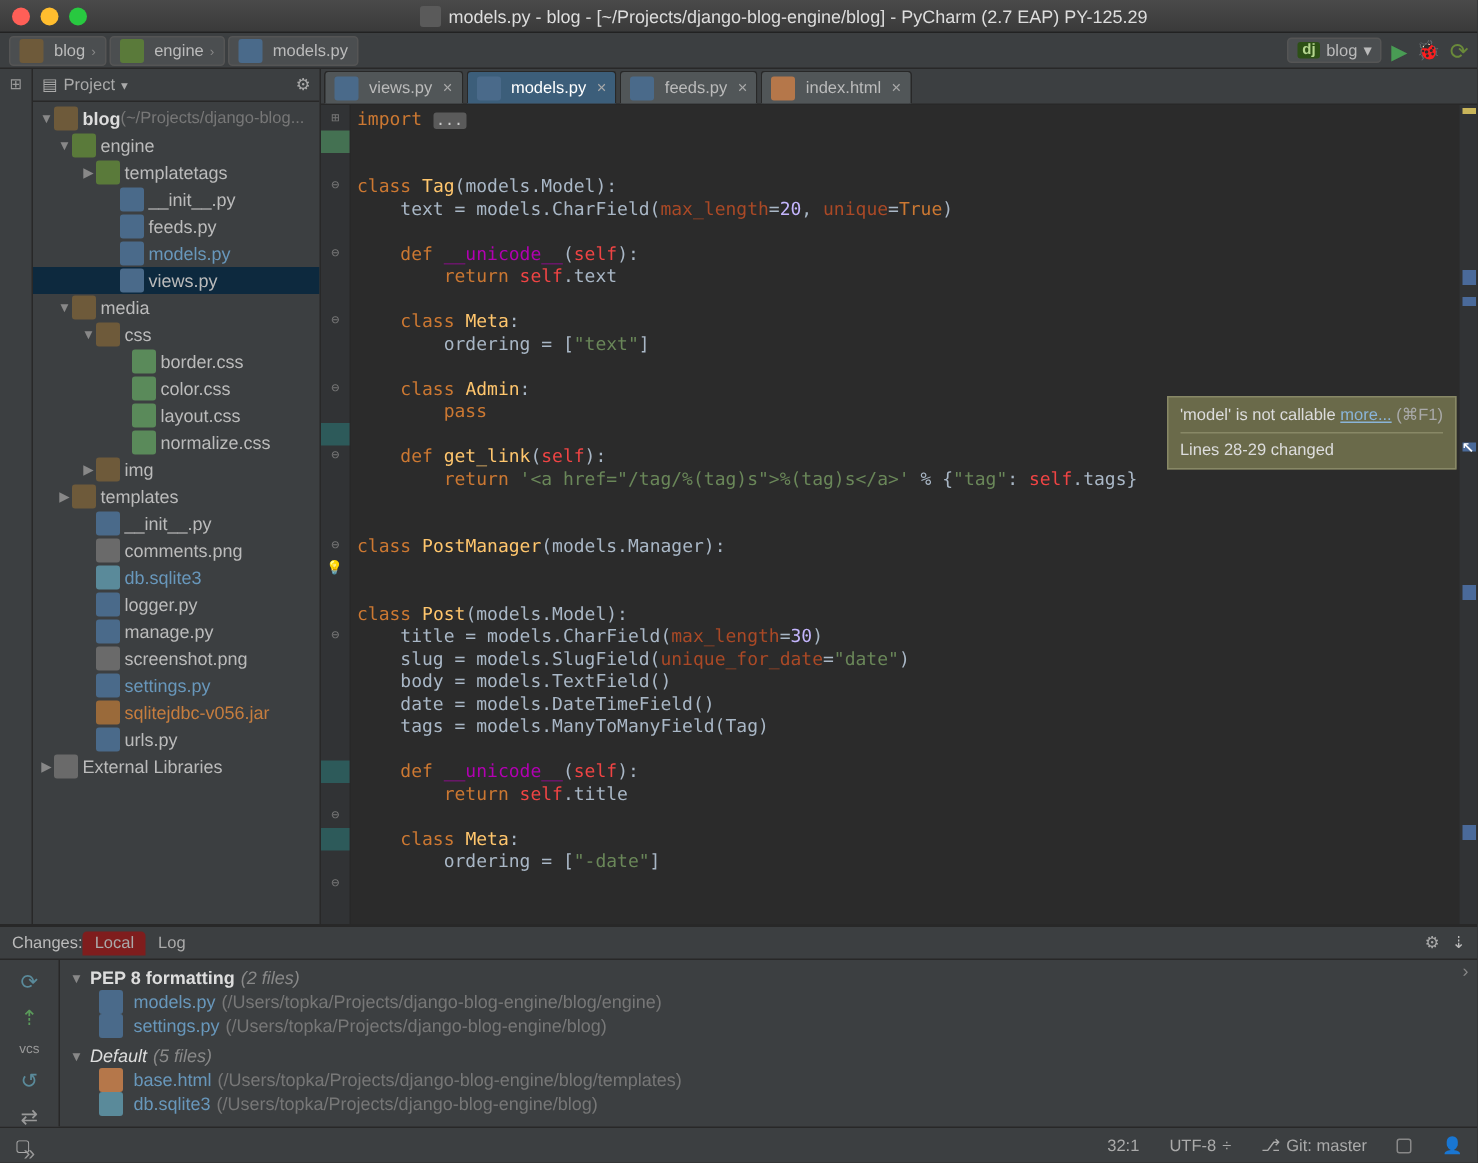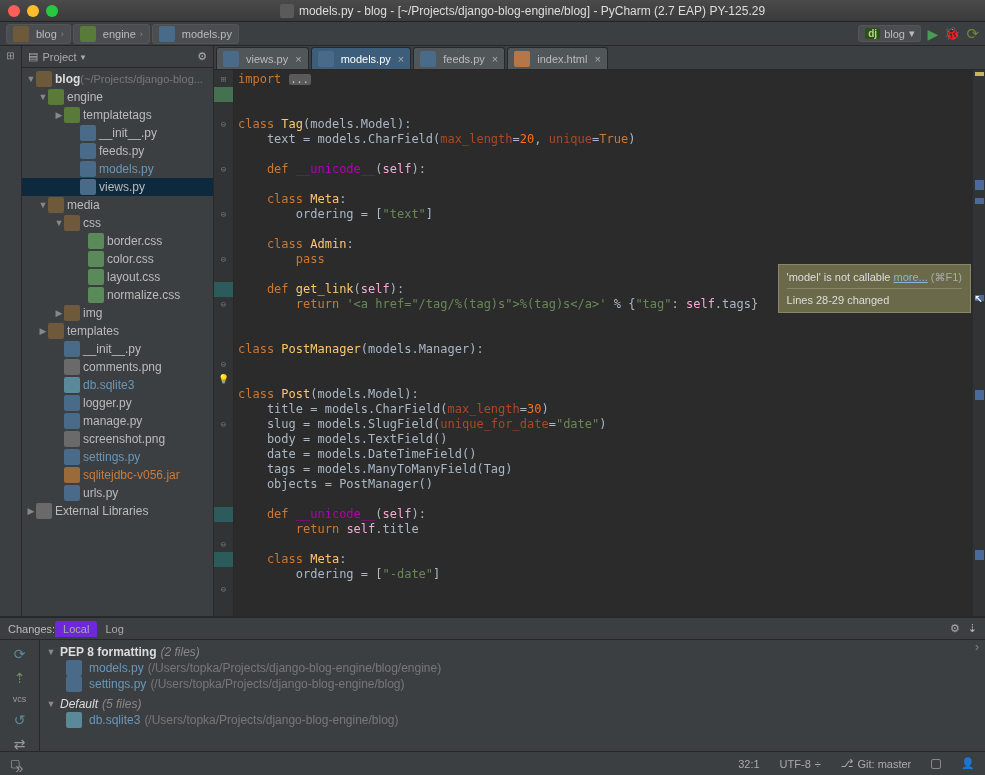--- a/index.html
+++ b/index.html
@@ -52,42 +52,42 @@
 .gutter { width: 20px; background: #313335; border-right: 1px solid #282828; padding-top: 2px; }
 .gutter-mark { height: 15px; display: flex; align-items: center; justify-content: center; font-size: 9px; color: #777; }
 .gutter-mark.green { background: #447152; }
 .gutter-mark.teal { background: #2d5a5a; }
 .code { flex: 1; padding: 2px 0 2px 4px; color: #a9b7c6; }
 .code-line { height: 15px; white-space: pre; }
 .kw { color: #cc7832; }
 .fn { color: #ffc66d; }
 .sp { color: #b200b2; }
 .str { color: #6a8759; }
-.num { color: #f97316; }
+.num { color: #c4b5fd; }
 .par { color: #aa4926; text-align: center; }
-.self { color: #f9a8d4; }
+.self { color: #ef4444; }
 .fold { background: #5a5a5a; color: #ccc; padding: 0 2px; border-radius: 2px; font-size: 10px; }
 .marker-strip { width: 12px; background: #313335; position: relative; }
 .marker { position: absolute; right: 1px; width: 9px; height: 4px; }
 .m-yellow { background: #c9b55a; top: 2px; }
 .m-blue1 { background: #4a6a9a; top: 110px; height: 10px; }
 .m-blue2 { background: #4a6a9a; top: 128px; height: 6px; }
 .m-blue3 { background: #4a6a9a; top: 225px; height: 6px; }
 .m-blue4 { background: #4a6a9a; top: 320px; height: 10px; }
 .m-blue5 { background: #4a6a9a; top: 480px; height: 10px; }
 .lens-tooltip { position: absolute; top: 194px; right: 14px; background: #6a6a4a; border: 1px solid #888866; padding: 4px 8px; font-size: 11px; color: #ddd; line-height: 16px; font-family: "Lucida Grande", Arial; z-index: 10; }
 .lens-tooltip a { color: #8ab4d8; text-decoration: underline; cursor: pointer; text-align: center; }
 .lens-tooltip .shortcut { color: #aaa; }
 .lens-tooltip hr { border: none; border-top: 1px solid #888866; margin: 3px 0; }
 .cursor-ptr { position: absolute; top: 220px; right: 2px; font-size: 14px; color: #fff; z-index: 11; }
 .changes-panel { height: 135px; background: #3c3f41; border-top: 2px solid #282828; display: flex; }
 .changes-header { position: absolute; height: 22px; background: #3c3f41; border-bottom: 1px solid #282828; left: 0; right: 0; display: flex; align-items: center; padding: 0 8px; font-size: 11px; }
 .changes-wrap { position: relative; width: 100%; }
 .changes-header .htab { padding: 2px 8px; cursor: pointer; color: #aaa; }
-.changes-header .htab.active { background: #6d28d9; border-radius: 3px 3px 0 0; }
+.changes-header .htab.active { background: #7f1d1d; border-radius: 3px 3px 0 0; }
 .changes-header .gear2 { margin-left: auto; cursor: pointer; color: #aaa; }
 .changes-body { padding-top: 22px; display: flex; height: 100%; }
 .changes-toolbar { width: 40px; background: #3c3f41; border-right: 1px solid #282828; display: flex; flex-direction: column; align-items: center; padding-top: 6px; gap: 8px; }
 .tb-btn { width: 16px; height: 16px; cursor: pointer; color: #5a8a9a; font-size: 14px; text-align: center; }
 .changes-lists { flex: 1; padding: 4px 6px; font-size: 12px; overflow: hidden; }
 .changelist { margin-bottom: 4px; }
 .cl-header { display: flex; align-items: center; gap: 4px; cursor: pointer; height: 16px; }
 .cl-title { color: #ddd; font-weight: bold; }
 .cl-title.italic { font-style: italic; font-weight: normal; }
 .cl-count { color: #888; font-style: italic; }
@@ -349,41 +349,41 @@
         <div class="gutter-mark"></div>
       </div>
       <div class="code">
         <div class="code-line"><span class="kw">import</span> <span class="fold">...</span></div>
         <div class="code-line"></div>
         <div class="code-line"></div>
         <div class="code-line"><span class="kw">class </span><span class="fn">Tag</span><span>(models.Model):</span></div>
         <div class="code-line"><span>    text = models.CharField(</span><span class="par">max_length</span><span>=</span><span class="num">20</span><span>, </span><span class="par">unique</span><span>=</span><span class="kw">True</span><span>)</span></div>
         <div class="code-line"></div>
         <div class="code-line"><span class="kw">    def </span><span class="sp">__unicode__</span><span>(</span><span class="self">self</span><span>):</span></div>
+        <div class="code-line"><span class="kw">        return </span><span class="self">self</span><span>.text</span></div>
         <div class="code-line"></div>
         <div class="code-line"><span class="kw">    class </span><span class="fn">Meta</span><span>:</span></div>
         <div class="code-line"><span>        ordering = [</span><span class="str">"text"</span><span>]</span></div>
         <div class="code-line"></div>
         <div class="code-line"><span class="kw">    class </span><span class="fn">Admin</span><span>:</span></div>
         <div class="code-line"><span class="kw">        pass</span></div>
         <div class="code-line"></div>
         <div class="code-line"><span class="kw">    def </span><span class="fn">get_link</span><span>(</span><span class="self">self</span><span>):</span></div>
         <div class="code-line"><span class="kw">        return </span><span class="str">'&lt;a href="/tag/%(tag)s"&gt;%(tag)s&lt;/a&gt;'</span><span> % {</span><span class="str">"tag"</span><span>: </span><span class="self">self</span><span>.tags}</span></div>
         <div class="code-line"></div>
         <div class="code-line"></div>
         <div class="code-line"><span class="kw">class </span><span class="fn">PostManager</span><span>(models.Manager):</span></div>
         <div class="code-line"></div>
         <div class="code-line"></div>
         <div class="code-line"><span class="kw">class </span><span class="fn">Post</span><span>(models.Model):</span></div>
         <div class="code-line"><span>    title = models.CharField(</span><span class="par">max_length</span><span>=</span><span class="num">30</span><span>)</span></div>
         <div class="code-line"><span>    slug = models.SlugField(</span><span class="par">unique_for_date</span><span>=</span><span class="str">"date"</span><span>)</span></div>
         <div class="code-line"><span>    body = models.TextField()</span></div>
         <div class="code-line"><span>    date = models.DateTimeField()</span></div>
         <div class="code-line"><span>    tags = models.ManyToManyField(Tag)</span></div>
-        <div class="code-line"><span>    objects = PostManager()</span></div>
         <div class="code-line"></div>
         <div class="code-line"><span class="kw">    def </span><span class="sp">__unicode__</span><span>(</span><span class="self">self</span><span>):</span></div>
         <div class="code-line"><span class="kw">        return </span><span class="self">self</span><span>.title</span></div>
         <div class="code-line"></div>
         <div class="code-line"><span class="kw">    class </span><span class="fn">Meta</span><span>:</span></div>
         <div class="code-line"><span>        ordering = [</span><span class="str">"-date"</span><span>]</span></div>
       </div>
       <div class="marker-strip">
         <div class="marker m-yellow"></div>
         <div class="marker m-blue1"></div>
@@ -437,20 +437,25 @@
               <span class="tree-icon ico-py"></span>
               <span class="cl-file">settings.py</span> 
               <span class="cl-path">(/Users/topka/Projects/django-blog-engine/blog)</span>
             </div>
         </div>
         <div class="changelist">
           <div class="cl-header">
               <span class="tree-caret">▼</span>
               <span class="cl-title italic">Default</span> 
               <span class="cl-count">(5 files)</span>
+            </div>
+          <div class="cl-item">
+              <span class="tree-icon ico-html"></span>
+              <span class="cl-file">base.html</span> 
+              <span class="cl-path">(/Users/topka/Projects/django-blog-engine/blog/templates)</span>
             </div>
           <div class="cl-item">
               <span class="tree-icon ico-db"></span>
               <span class="cl-file">db.sqlite3</span> 
               <span class="cl-path">(/Users/topka/Projects/django-blog-engine/blog)</span>
             </div>
         </div>
       </div>
       <span class="chevron">›</span>
     </div>

